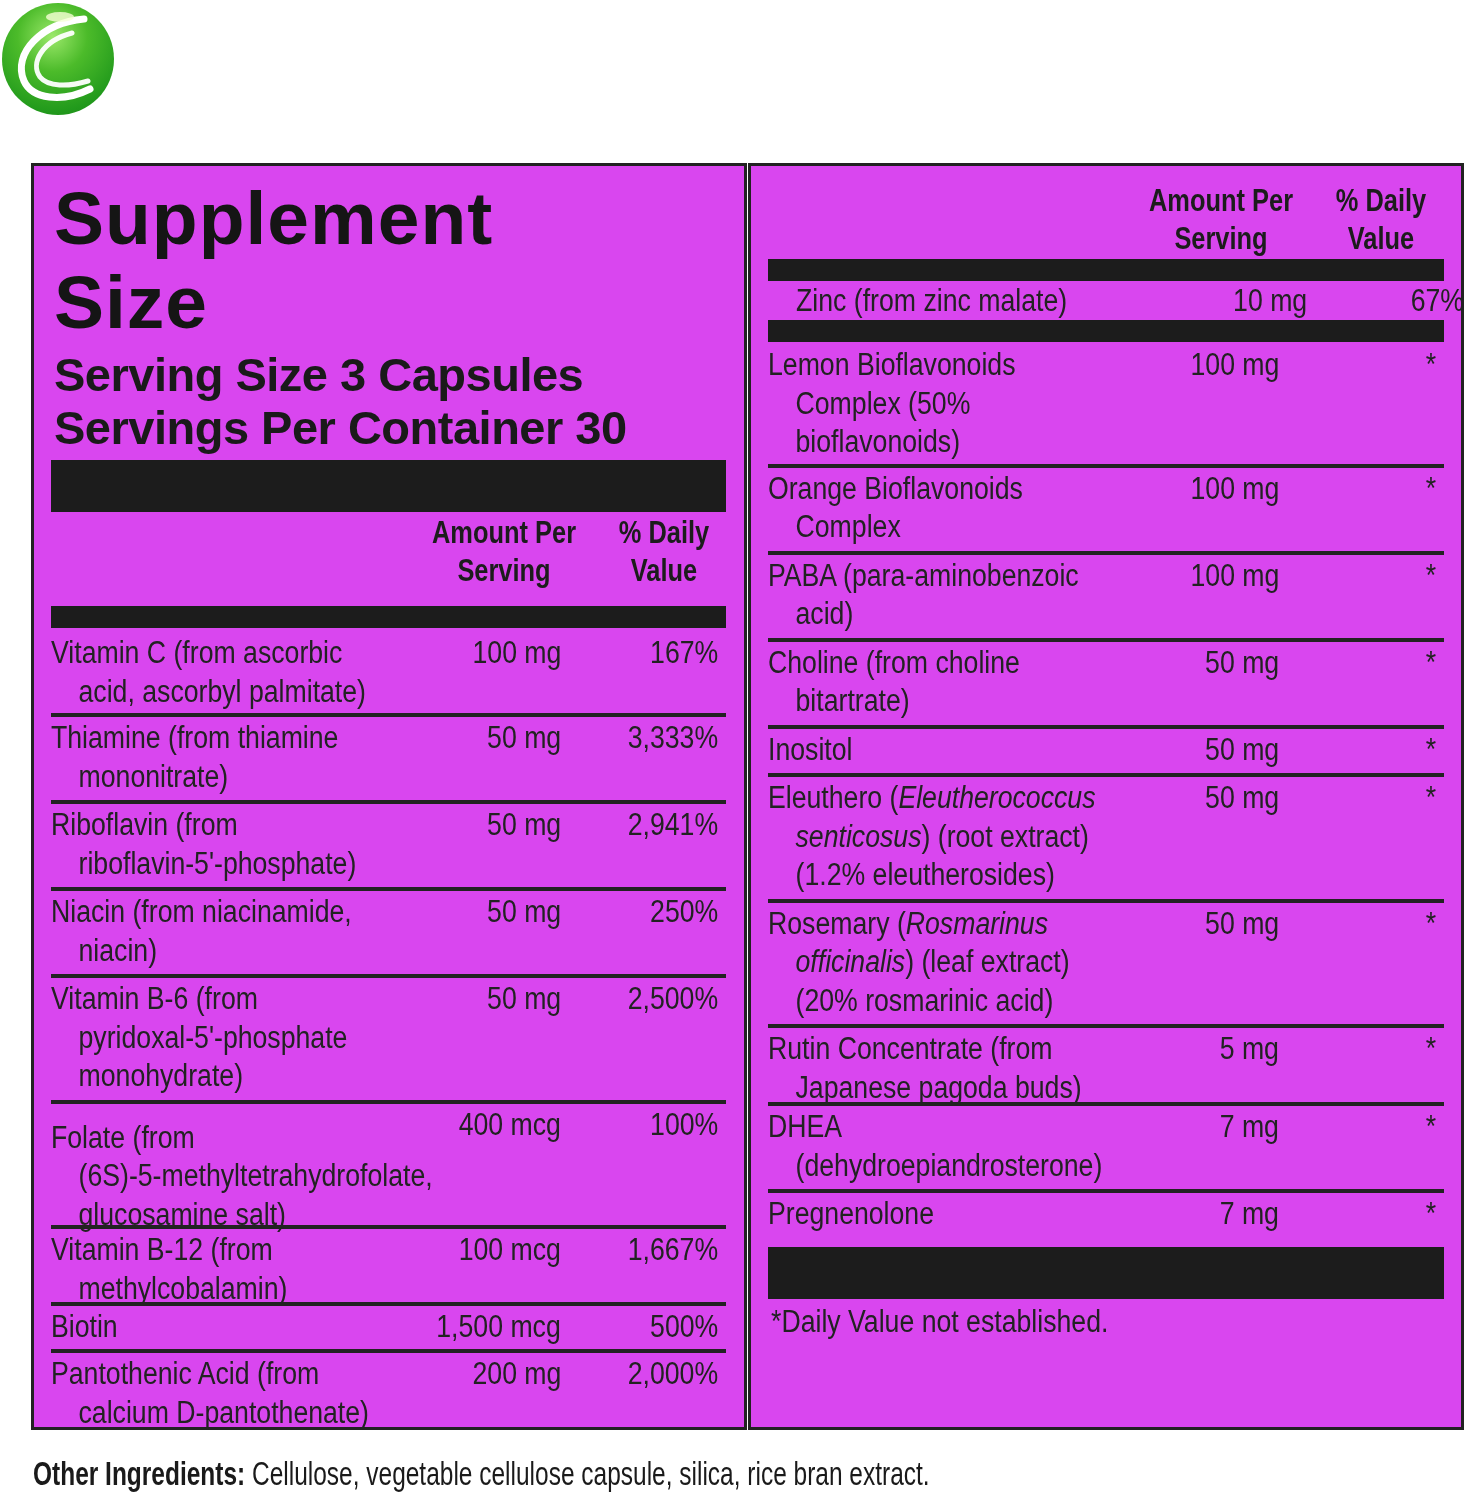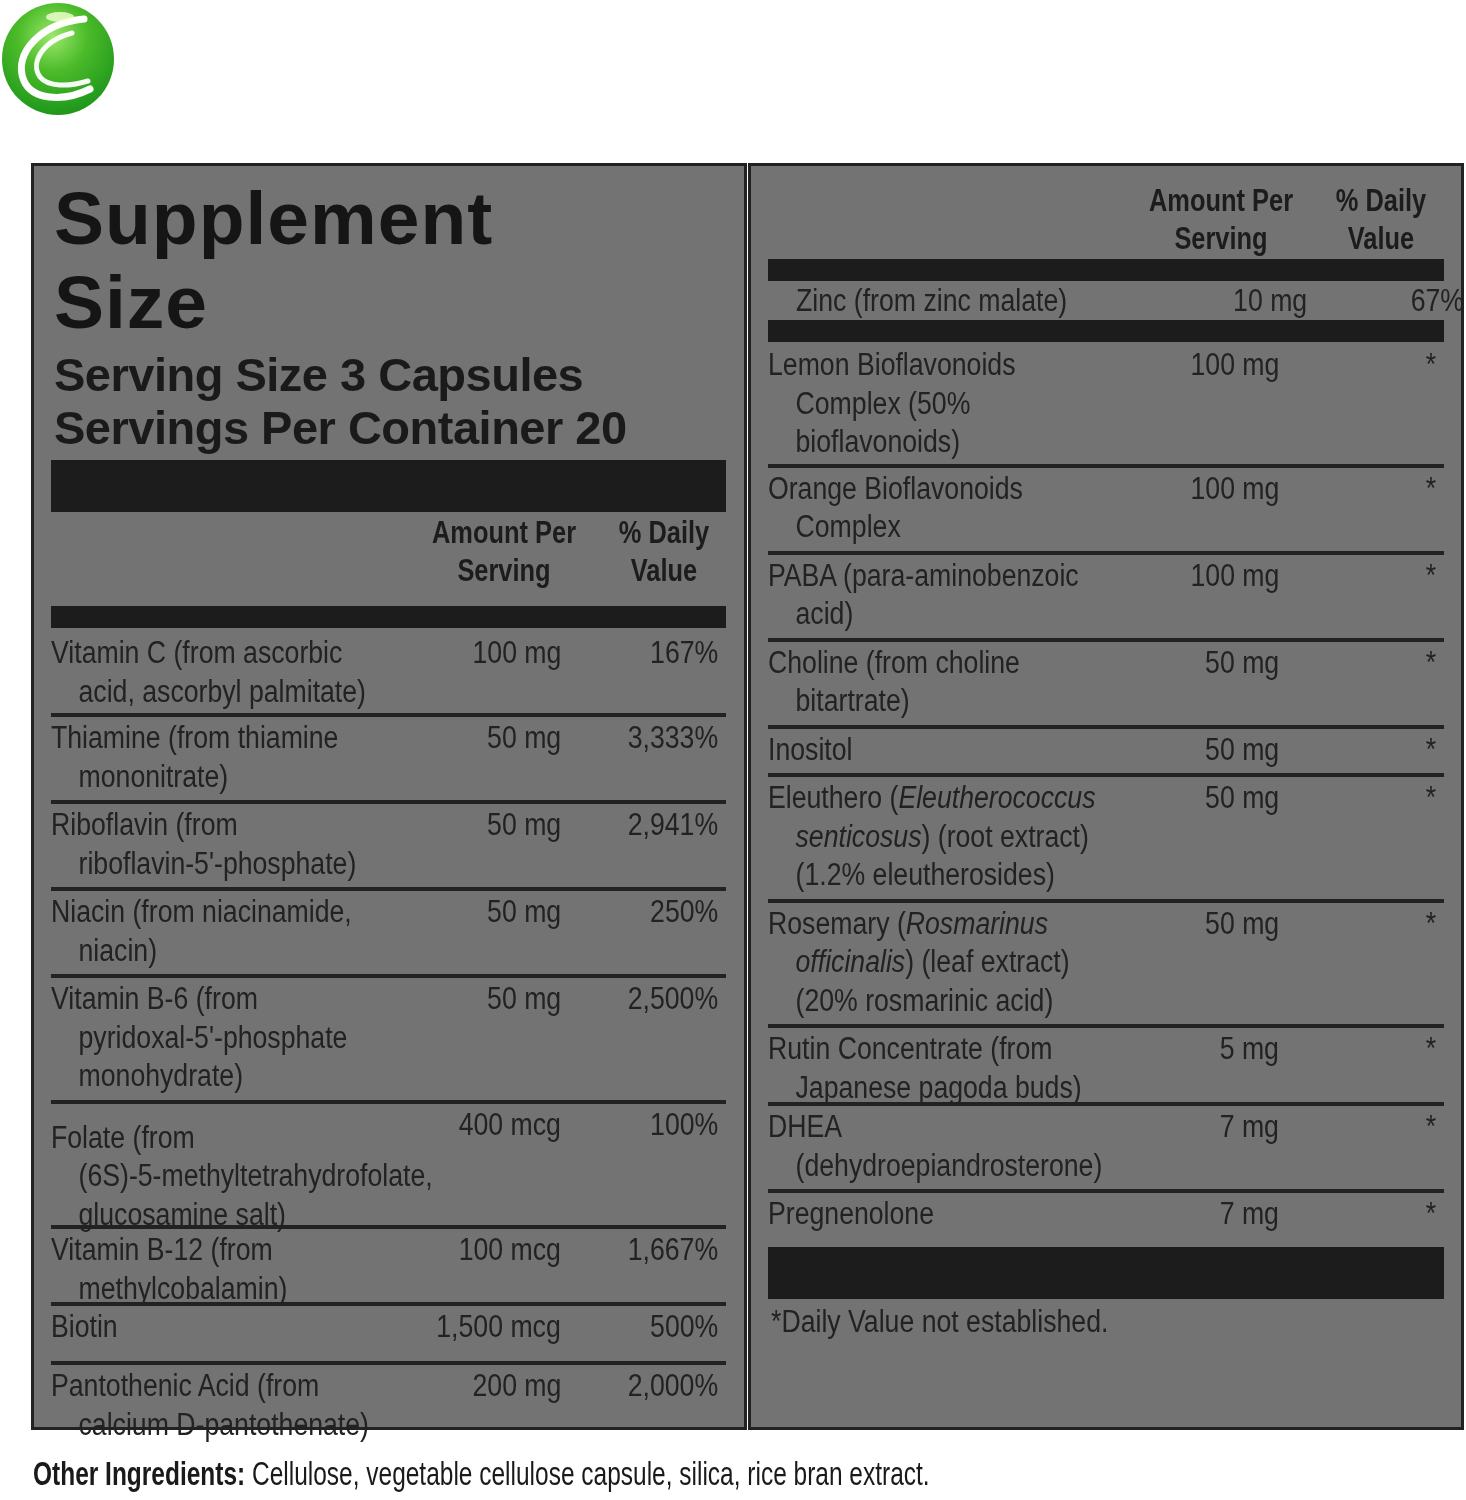--- a/index.html
+++ b/index.html
@@ -1,21 +1,21 @@
 <!DOCTYPE html>
 <html><head>
 <meta charset="utf-8">
 <style>
   html, body { margin:0; padding:0; background:#fff; }
   body { width:1466px; height:1500px; position:relative; overflow:hidden; color:#1c1c1c;
          font-family:"Liberation Sans", sans-serif; }
   .logo { position:absolute; left:2px; top:3px; width:112px; height:112px; border-radius:50%;
           background: radial-gradient(circle at 45% 30%, #9be86a 0%, #4cbb2a 35%, #229a1c 75%, #1b7f17 100%); overflow:hidden; }
   .logo svg { position:absolute; left:0; top:0; }
-  .panel { position:absolute; top:163px; border:3px solid #222; box-sizing:border-box; background:#737373; }
+  .panel { position:absolute; top:163px; border:3px solid #222; box-sizing:border-box; background:#d946ef; }
   .left { left:31px; width:716px; height:1267px; }
   .right { left:748px; width:716px; height:1267px; }
   .title { position:absolute; left:20px; top:10px; font-weight:bold; font-size:75px; line-height:84px; letter-spacing:1px; color:#151515; }
   .serving { position:absolute; left:20px; font-weight:bold; font-size:47px; line-height:53px; color:#1a1a1a; letter-spacing:-0.5px;}
   .bar { position:absolute; background:#1c1c1c; }
   .hdr { position:absolute; font-weight:bold; font-size:31px; line-height:38px; text-align:center; color:#1c1c1c;
          transform:scaleX(0.82); transform-origin:center top; }
   .rows { position:absolute; }
   .row { position:relative; border-top:4px solid #222; box-sizing:border-box; }
   .row.first { border-top:none; }
@@ -38,21 +38,21 @@
     <ellipse cx="58" cy="14" rx="14" ry="5" fill="#f6ffd6" opacity="0.8"></ellipse>
   </svg>
 </div>
 
 <div class="panel left">
   <div class="title">
     <div>Supplement</div>
     <div>Size</div>
   </div>
   <div class="serving" style="top:182px;">Serving Size 3 Capsules</div>
-  <div class="serving" style="top:235px;">Servings Per Container 20</div>
+  <div class="serving" style="top:235px;">Servings Per Container 30</div>
   <div class="bar" style="left:17px; top:294px; width:675px; height:52px;"></div>
 
   <div class="hdr" style="left:380px; top:348px; width:180px;">
     <div>Amount Per</div>
       <div>Serving</div>
   </div>
   <div class="hdr" style="left:565px; top:348px; width:130px;">
     <div>% Daily</div>
       <div>Value</div>
   </div>
@@ -110,21 +110,21 @@
         <div class="dv" style="right: 8px; top: 2px;">100%</div>
       </div>
       <div class="row" style="height: 77px; padding-top: 2px;">
         <div class="name">
           <span style="display: block;">Vitamin B-12 (from</span>
           <span class="l2" style="display: block;">methylcobalamin)</span>
         </div>
         <div class="amt" style="right: 165px; top: 2px;">100 mcg</div>
         <div class="dv" style="right: 8px; top: 2px;">1,667%</div>
       </div>
-      <div class="row" style="height: 59px; padding-top: 2px;">
+      <div class="row" style="height: 47px; padding-top: 2px;">
         <div class="name">
           <span style="display: block;">Biotin</span>
         </div>
         <div class="amt" style="right: 165px; top: 2px;">1,500 mcg</div>
         <div class="dv" style="right: 8px; top: 2px;">500%</div>
       </div>
       <div class="row" style="height: 87px; padding-top: 2px;">
         <div class="name">
           <span style="display: block;">Pantothenic Acid (from</span>
           <span class="l2" style="display: block;">calcium D-pantothenate)</span>

